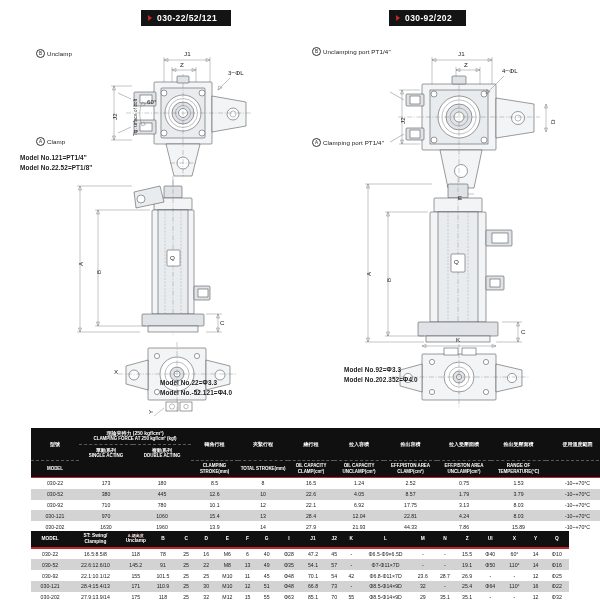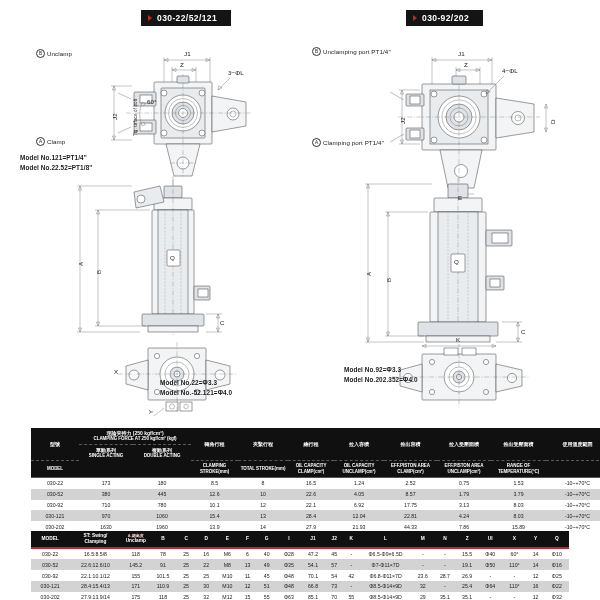--- a/index.html
+++ b/index.html
@@ -41,21 +41,21 @@
     position: absolute;
     left: 7px;
     top: 5px;
     width: 0;
     height: 0;
     border-left: 4px solid #c0272d;
     border-top: 3px solid transparent;
     border-bottom: 3px solid transparent;
   }
   .tag-left { left: 141px; }
-  .tag-right { left: 406px; }
+  .tag-right { left: 389px; }
 
   
   .panel {
     position: absolute;
     top: 36px;
     height: 380px;
   }
   .panel-left { left: 14px; width: 286px; }
   .panel-right { left: 306px; width: 286px; }
 

